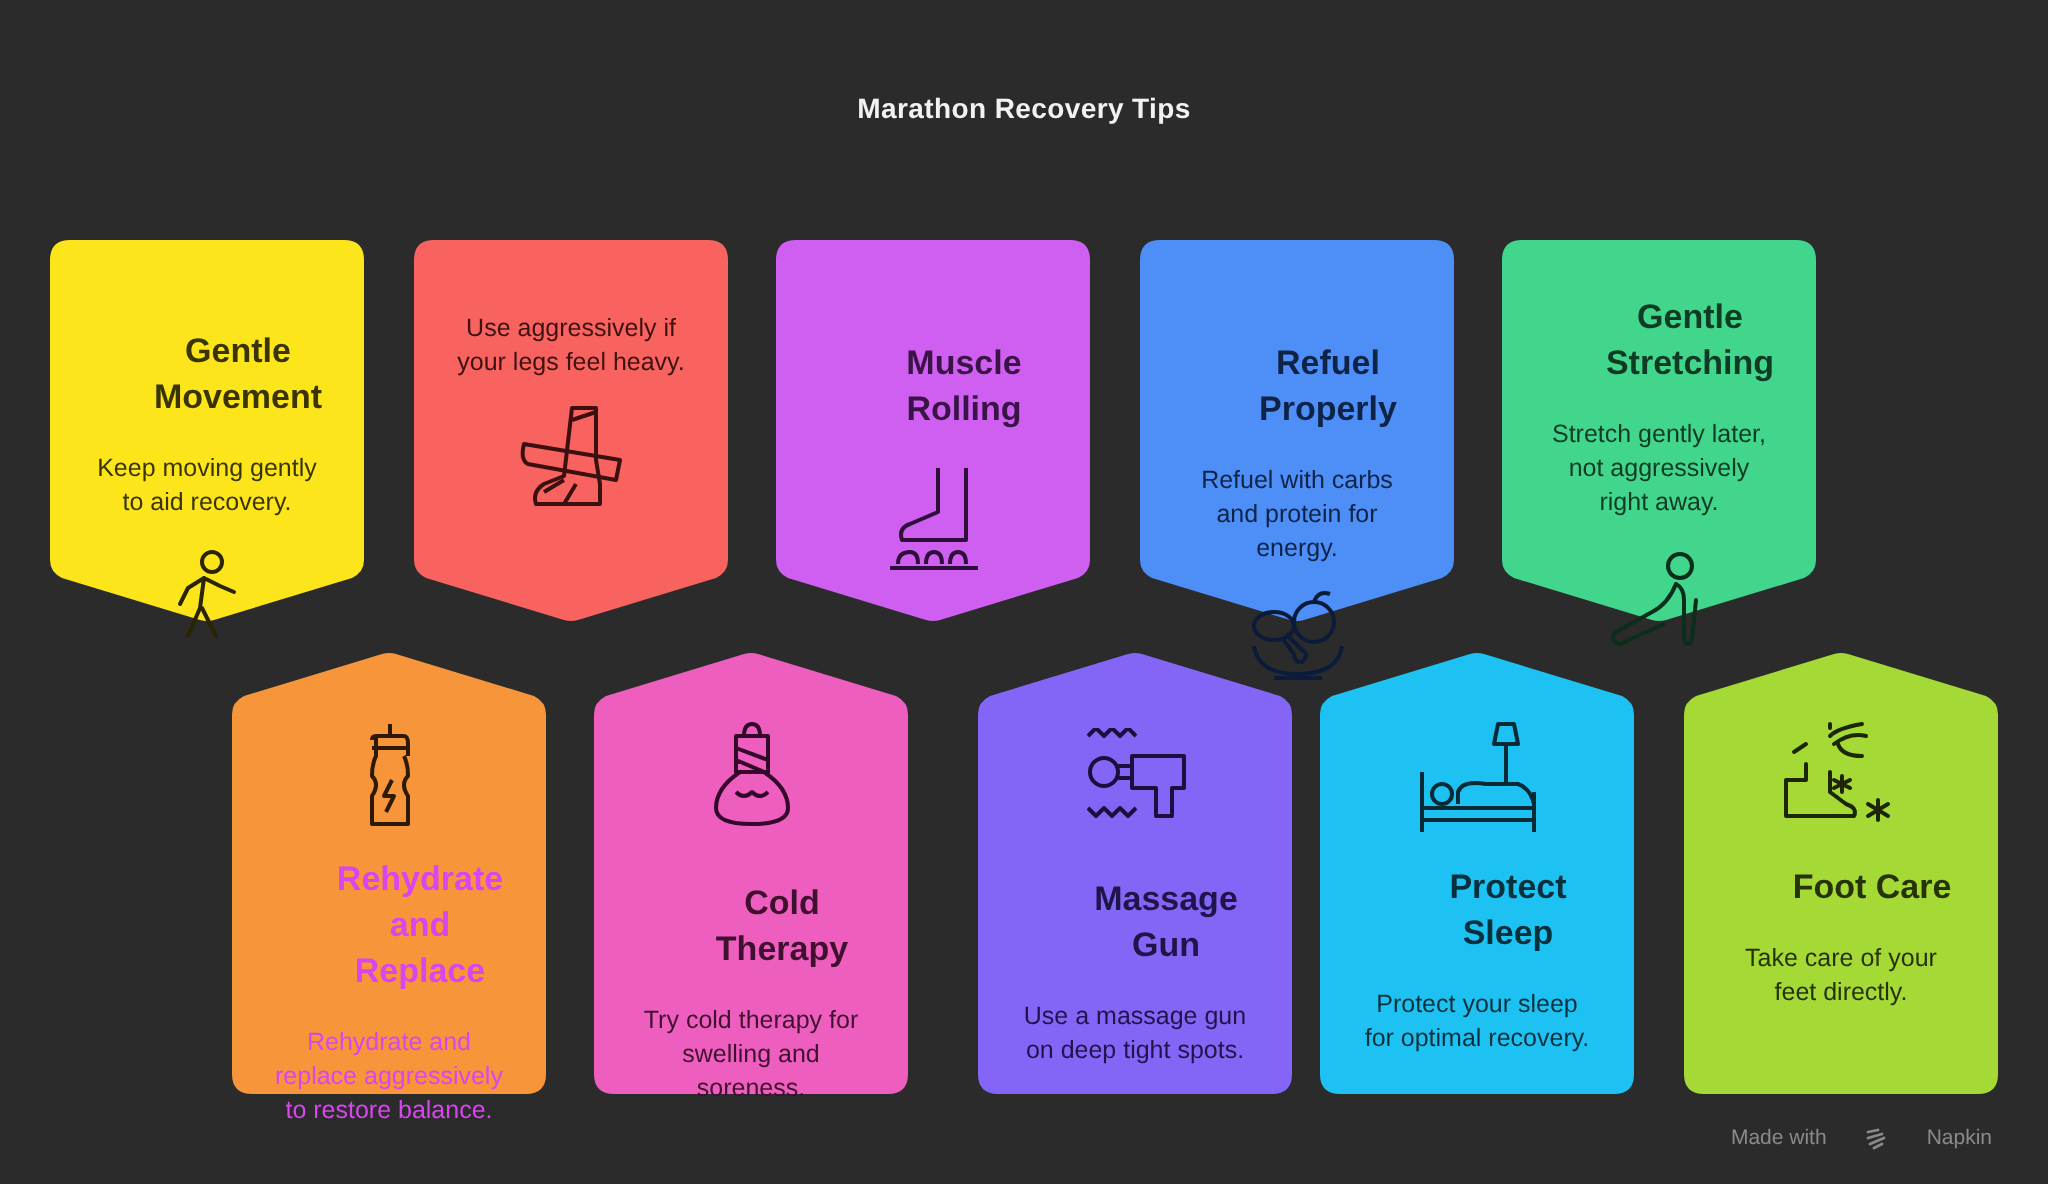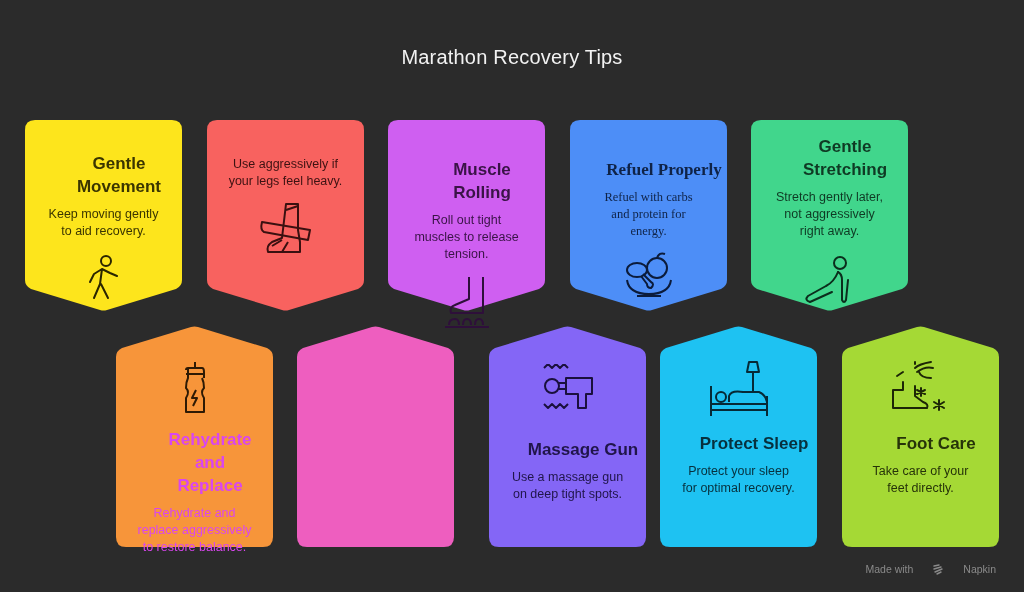--- a/index.html
+++ b/index.html
@@ -1,21 +1,21 @@
 <!DOCTYPE html>
 <html><head>
 <meta charset="utf-8">
 <style>
   html, body { margin:0; padding:0; }
   body { width:1024px; height:592px; background:#2b2b2b; position:relative; overflow:hidden; font-family:"Liberation Sans", sans-serif; }
-  .title { position:absolute; top:46px; left:0; width:1024px; text-align:center; color:#f2f2f2; font-weight:normal; font-size:20px; letter-spacing:0.2px; }
+  .title { position:absolute; top:46px; left:0; width:1024px; text-align:center; color:#f2f2f2; font-weight:bold; font-size:14px; letter-spacing:0.2px; }
   .card { position:absolute; width:157px; }
   .card svg.shape { position:absolute; left:0; top:0; }
   .card .content { position:absolute; left:0; width:157px; text-align:center; }
-  .card h3 { margin:4px; font-size:17px; line-height:23px; font-weight:bold;padding-left:31px; }
+  .card h3 { margin:16px; font-size:17px; line-height:23px; font-weight:bold;padding-left:31px; }
   .card p { margin:8px 0 0 0; font-size:12.5px; line-height:17px; padding:0 10px; }
   .icon { display:block; margin:0 auto; }
   .top { top:120px; height:191px; }
   .bottom { top:326px; height:221px; }
   .footer { position:absolute; right:28px; bottom:17px; color:#8a8a8a; font-size:10.5px; display:flex; align-items:center; gap:20px; }
 </style>
 </head>
 <body>
 
 <div class="title">Marathon Recovery Tips</div>
@@ -47,34 +47,33 @@
     </svg>
   </div>
 </div>
 
 <div class="card top" style="left:388px;">
   <svg class="shape" width="157" height="191" viewBox="0 0 157 191">
     <path d="M10 0 H147 Q157 0 157 10 V160 Q157 166 151 169 L82 190 Q78.5 191 75 190 L6 169 Q0 166 0 160 V10 Q0 0 10 0 Z" fill="#cf5ff1"></path>
   </svg>
   <div class="content" style="top:34px;color:#3a1347;">
     <h3>Muscle Rolling</h3>
-    <p><span>Roll out tight</span><br><span>muscles to release</span><br><span>tension.</span></p>
     <svg class="icon" width="56" height="56" viewBox="0 0 56 56" style="margin-top:12px;" fill="none" stroke="#2e0f3a" stroke-width="2" stroke-linejoin="round">
       <path d="M30 2 V24 L16 30 Q10 32 12 38 H44 V2"></path>
       <path d="M10 50 Q10 44 16 44 Q20 44 20 50 M24 50 Q24 44 28 44 Q32 44 32 50 M36 50 Q36 44 40 44 Q44 44 44 50"></path>
       <path d="M6 52 H50"></path>
     </svg>
   </div>
 </div>
 
 <div class="card top" style="left:570px;">
   <svg class="shape" width="157" height="191" viewBox="0 0 157 191">
     <path d="M10 0 H147 Q157 0 157 10 V160 Q157 166 151 169 L82 190 Q78.5 191 75 190 L6 169 Q0 166 0 160 V10 Q0 0 10 0 Z" fill="#4d8ef7"></path>
   </svg>
-  <div class="content" style="top:34px;color:#0f2347;font-family:Liberation Serif, serif;">
+  <div class="content" style="top:34px;color:#0f2347;">
     <h3>Refuel Properly</h3>
     <p><span>Refuel with carbs</span><br><span>and protein for</span><br><span>energy.</span></p>
     <svg class="icon" width="56" height="50" viewBox="0 0 56 50" style="margin-top:10px;" fill="none" stroke="#0b1b3a" stroke-width="2" stroke-linejoin="round">
       <circle cx="36" cy="18" r="10"></circle>
       <path d="M36 8 Q38 2 44 4"></path>
       <ellipse cx="16" cy="20" rx="10" ry="7"></ellipse>
       <path d="M22 24 L30 32 Q34 34 30 38 Q26 38 26 34 L20 26"></path>
       <path d="M6 30 Q8 44 28 44 Q48 44 50 30"></path>
       <path d="M16 46 H40"></path>
     </svg>
@@ -107,20 +106,30 @@
     </svg>
     <h3 style="margin-top:12px;"><span>Rehydrate and</span><br><span>Replace</span></h3>
     <p><span>Rehydrate and</span><br><span>replace aggressively</span><br><span>to restore balance.</span></p>
   </div>
 </div>
 
 <div class="card bottom" style="left:297px;">
   <svg class="shape" width="157" height="221" viewBox="0 0 157 221">
     <path d="M75 1 Q78.5 0 82 1 L151 22 Q157 25 157 31 V211 Q157 221 147 221 H10 Q0 221 0 211 V31 Q0 25 6 22 Z" fill="#ee5ebf"></path>
   </svg>
+  <div class="content" style="top:34px;color:#40102f;">
+    <svg class="icon" width="44" height="56" viewBox="0 0 44 56" fill="none" stroke="#33082a" stroke-width="2" stroke-linejoin="round">
+      <path d="M18 8 Q18 2 22 2 Q26 2 26 8 Z"></path>
+      <path d="M14 8 H30 V26 H14 Z M14 14 L30 20 M14 20 L28 26"></path>
+      <path d="M16 26 Q4 34 4 44 Q4 52 22 52 Q40 52 40 44 Q40 34 28 26"></path>
+      <path d="M14 36 Q18 40 22 36 Q26 40 30 36"></path>
+    </svg>
+    <h3 style="margin-top:24px;">Cold Therapy</h3>
+    <p><span>Try cold therapy for</span><br><span>swelling and</span><br><span>soreness.</span></p>
+  </div>
 </div>
 
 <div class="card bottom" style="left:489px;">
   <svg class="shape" width="157" height="221" viewBox="0 0 157 221">
     <path d="M75 1 Q78.5 0 82 1 L151 22 Q157 25 157 31 V211 Q157 221 147 221 H10 Q0 221 0 211 V31 Q0 25 6 22 Z" fill="#8466f6"></path>
   </svg>
   <div class="content" style="top:38px;color:#20154a;">
     <svg class="icon" width="56" height="48" viewBox="0 0 56 48" fill="none" stroke="#1a103d" stroke-width="2" stroke-linejoin="round">
       <path d="M4 4 L8 0 L12 4 L16 0 L20 4 L24 0 L28 4"></path>
       <circle cx="12" cy="22" r="7"></circle>

